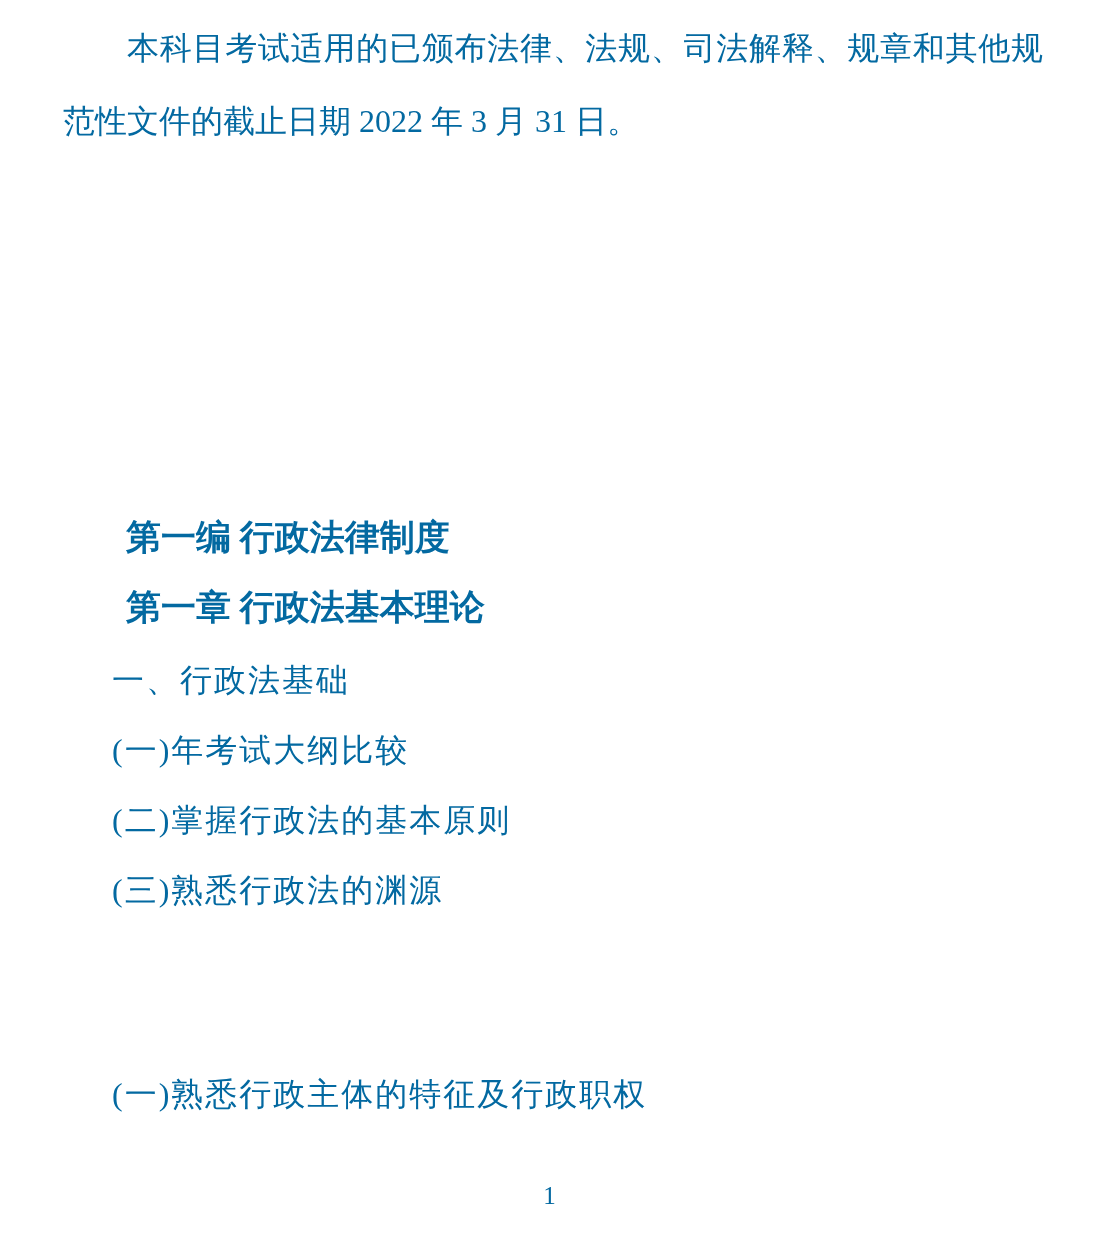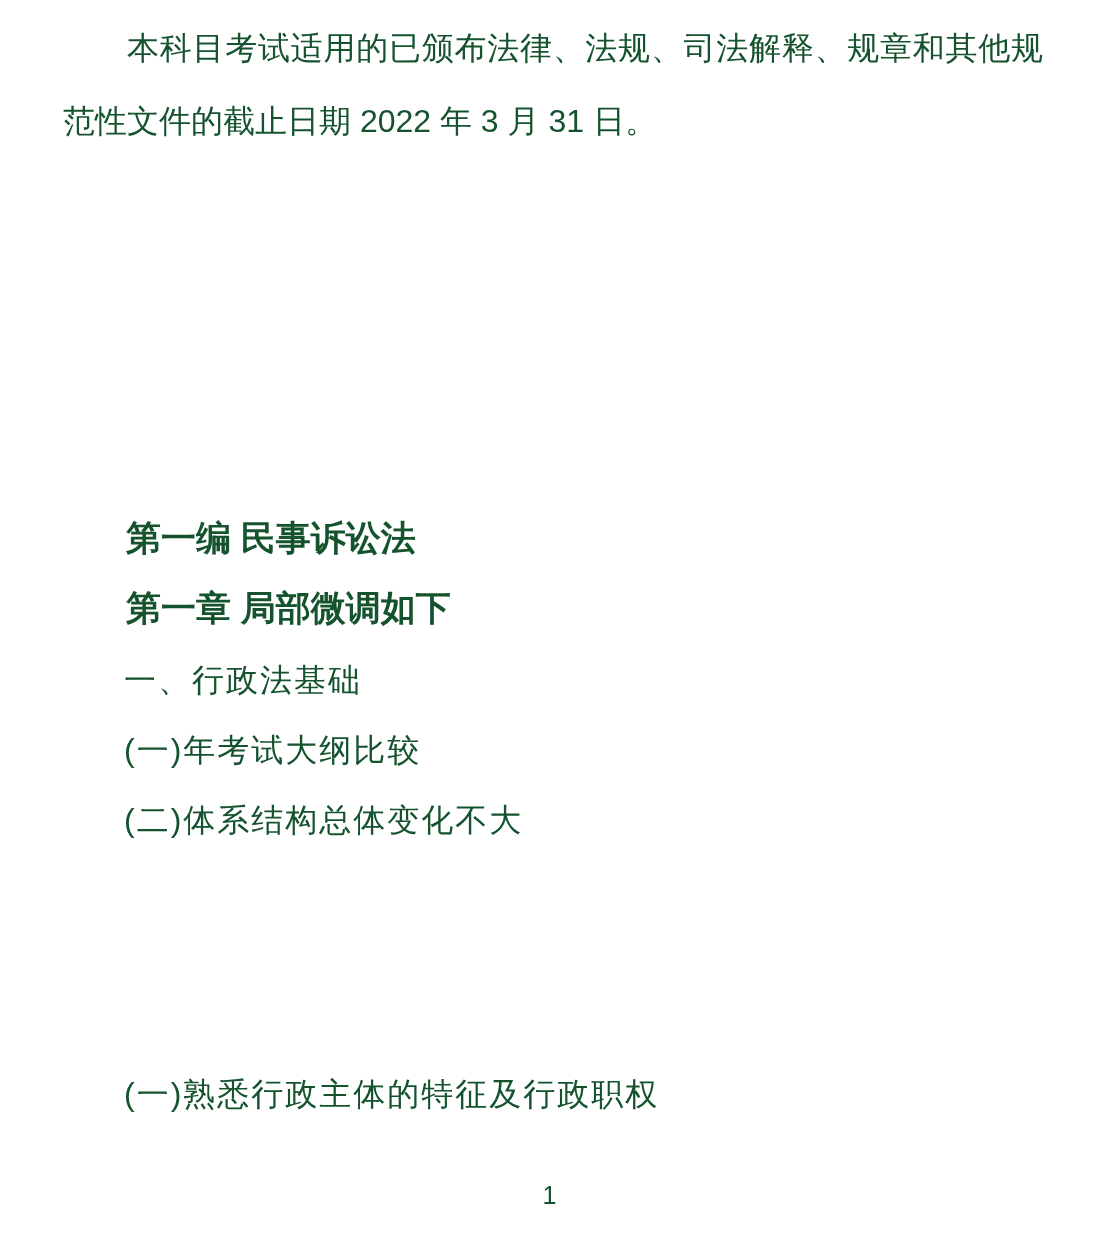--- a/index.html
+++ b/index.html
@@ -6,22 +6,22 @@
     margin: 0;
     padding: 0;
     background: #ffffff;
   }
   .page {
     position: relative;
     width: 1099px;
     height: 1241px;
     background: #ffffff;
     overflow: hidden;
-    font-family: Liberation Sans, sans-serif;
-    color: #14532d;
+    font-family: Liberation Serif, serif;
+    color: #0369a1;
   }
   .body-text {
     position: absolute;
     left: 63px;
     top: 12px;
     width: 980px;
     font-size: 32px;
     line-height: 72.5px;
     text-align: justify;
     text-justify: inter-character;
@@ -36,21 +36,21 @@
     left: 126px;
     font-size: 35px;
     font-weight: 700;
     line-height: 1;
     white-space: nowrap;
   }
   .part-heading { top: 520px; }
   .chapter-heading { top: 590px; }
   .outline-item {
     position: absolute;
-    left: 124px;
+    left: 112px;
     font-size: 32px;
     line-height: 1;
     letter-spacing: 2px;
     white-space: nowrap;
   }
   .oi-0 { top: 664px; }
   .oi-1 { top: 734px; }
   .oi-2 { top: 804px; }
   .oi-3 { top: 874px; }
   .oi-4 { top: 944px; }
@@ -68,24 +68,25 @@
 </style>
 </head>
 <body>
 
 <div class="page">
 
   <div class="body-text">
     <p>本科目考试适用的已颁布法律、法规、司法解释、规章和其他规范性文件的截止日期 2022 年 3 月 31 日。</p>
   </div>
 
-  <div class="part-heading">第一编 民事诉讼法</div>
+  <div class="part-heading">第一编 行政法律制度</div>
 
-  <div class="chapter-heading">第一章 局部微调如下</div>
+  <div class="chapter-heading">第一章 行政法基本理论</div>
 
   <div class="outline-item oi-0">一、行政法基础</div>
   <div class="outline-item oi-1">(一)年考试大纲比较</div>
-  <div class="outline-item oi-2">(二)体系结构总体变化不大</div>
+  <div class="outline-item oi-2">(二)掌握行政法的基本原则</div>
+  <div class="outline-item oi-3">(三)熟悉行政法的渊源</div>
   <div class="outline-item oi-6">(一)熟悉行政主体的特征及行政职权</div>
 
   <div class="page-number">1</div>
 
 </div>
 
 </body></html>

